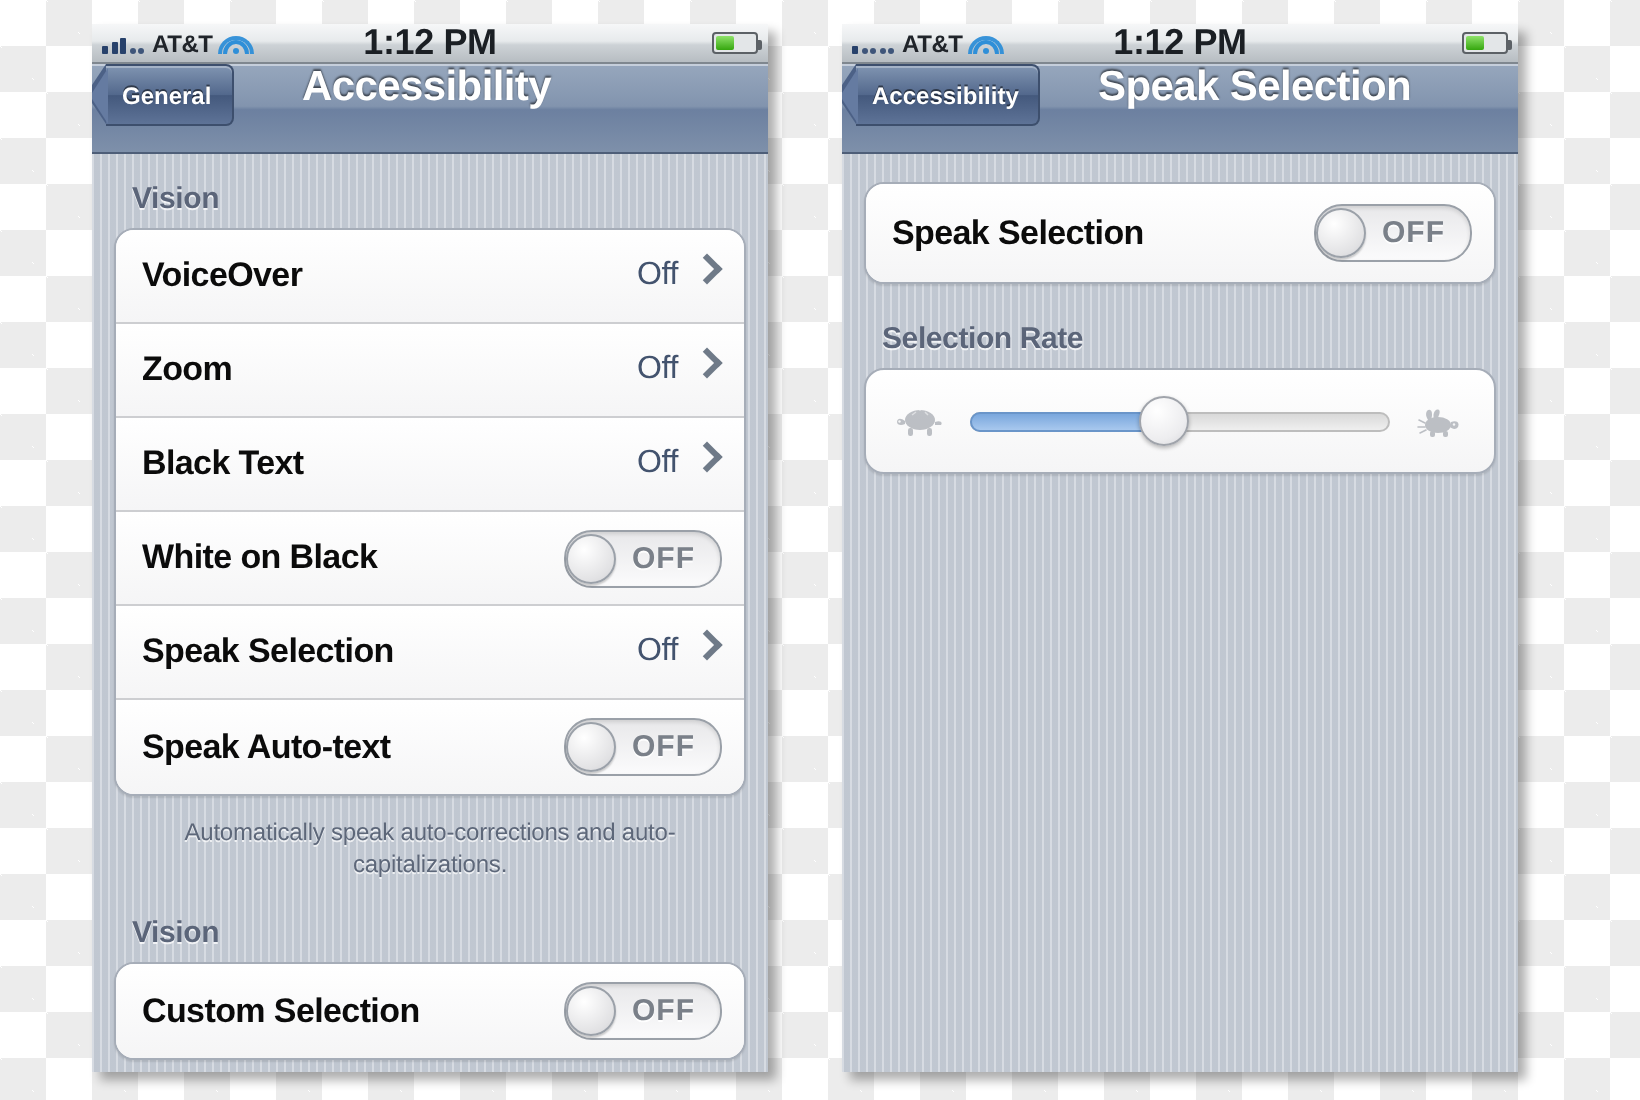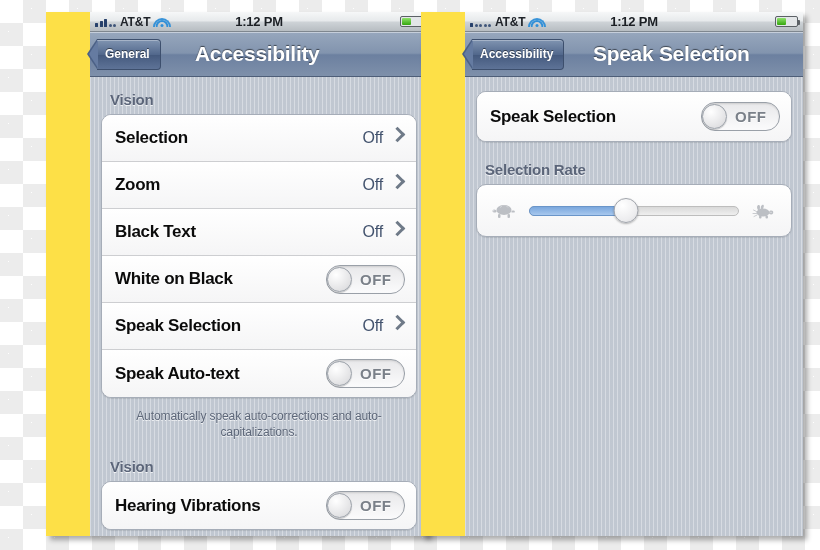--- a/index.html
+++ b/index.html
@@ -13,22 +13,21 @@
     background-size:46px 46px;
     background-position:0 0,23px 23px;
   }
   .stage{position:relative;width:820px;height:550px;}
 
   
   .screen{
     position:absolute;top:12px;width:338px;height:524px;
     overflow:hidden;
     box-shadow:4px 4px 5px rgba(0,0,0,.32);
-    background:#fde047;
-    padding-left:44px;
+    background:#fca5a5;
   }
   #screen-left{left:46px;}
   #screen-right{left:421px;}
 
   
   .statusbar{
     position:relative;height:20px;
     background:linear-gradient(to bottom,#f6f7f8 0%,#e7eaec 45%,#cdd2d6 55%,#b7bdc2 100%);
     display:flex;align-items:center;
     padding:0 5px;box-sizing:border-box;
@@ -44,34 +43,34 @@
   .wifi{width:15px;height:11px;position:relative;}
   .wifi span{
     position:absolute;left:50%;bottom:0;transform:translateX(-50%);
     border:2px solid #2f8fd8;border-bottom:none;border-radius:50% 50% 0 0 / 100% 100% 0 0;
   }
   .wifi .w3{width:14px;height:7px;opacity:.95;}
   .wifi .w2{width:9px;height:5px;}
   .wifi .w1{width:4px;height:3px;border-width:2px;background:#2f8fd8;border-radius:50%;height:3px;border:none;width:3px;}
   .sb-time{
     position:absolute;left:0;right:0;text-align:center;
-    font-size:13px;font-weight:bold;color:#1b1f24;letter-spacing:-.2px;
+    font-size:18px;font-weight:bold;color:#1b1f24;letter-spacing:-.2px;
     pointer-events:none;
   }
   .sb-right{margin-left:auto;display:flex;align-items:center;}
   .battery{width:23px;height:11px;border:1px solid #5c6166;border-radius:2px;background:#e3e6e8;position:relative;padding:1px;box-sizing:border-box;}
   .battery .fill{height:100%;width:48%;background:linear-gradient(to bottom,#8ee26a,#35a60e);border-radius:1px;}
   .battery:after{content:"";position:absolute;right:-3px;top:3px;width:2px;height:5px;background:#5c6166;border-radius:0 1px 1px 0;}
 
   
   .navbar{
     position:relative;height:44px;
     background:linear-gradient(to bottom,#97a7bd 0%,#8294ae 48%,#6c80a0 52%,#7e90aa 100%);
     border-bottom:1px solid #4e5e78;
-    display:flex;align-items:center;
+    display:flex;
     box-shadow:inset 0 1px 0 rgba(255,255,255,.45);
   }
   .backbtn{
     margin-left:7px;height:29px;display:flex;align-items:center;
     padding:0 10px 0 8px;position:relative;
     background:linear-gradient(to bottom,#7d90ad,#4c6punk);
     background:linear-gradient(to bottom,#8094b1 0%,#52688c 50%,#44597d 51%,#5e7397 100%);
     border:1px solid #3d4f6d;border-left:none;border-radius:0 4px 4px 0;
     color:#fff;font-size:12px;font-weight:bold;
     text-shadow:0 -1px 0 rgba(0,0,0,.5);
@@ -226,21 +225,21 @@
       <div class="navtitle">Accessibility</div>
     </div>
 
     <div class="content">
 
       <div class="grouphdr">Vision</div>
 
       <div class="group">
 
         <div class="row">
-          <div class="label">Selection</div>
+          <div class="label">VoiceOver</div>
           <div class="right">
             <div class="val">Off</div>
             <div class="chev"></div>
           </div>
         </div>
 
         <div class="row">
           <div class="label">Zoom</div>
           <div class="right">
             <div class="val">Off</div>
@@ -285,21 +284,21 @@
         </div>
 
       </div>
 
       <div class="footnote">Automatically speak auto-corrections and auto-capitalizations.</div>
 
       <div class="grouphdr" style="padding-top:18px;">Vision</div>
 
       <div class="group">
         <div class="row">
-          <div class="label">Hearing Vibrations</div>
+          <div class="label">Custom Selection</div>
           <div class="right">
             <div class="switch">
               <div class="knob"></div>
               <div class="offtxt">OFF</div>
             </div>
           </div>
         </div>
       </div>
 
     </div>

